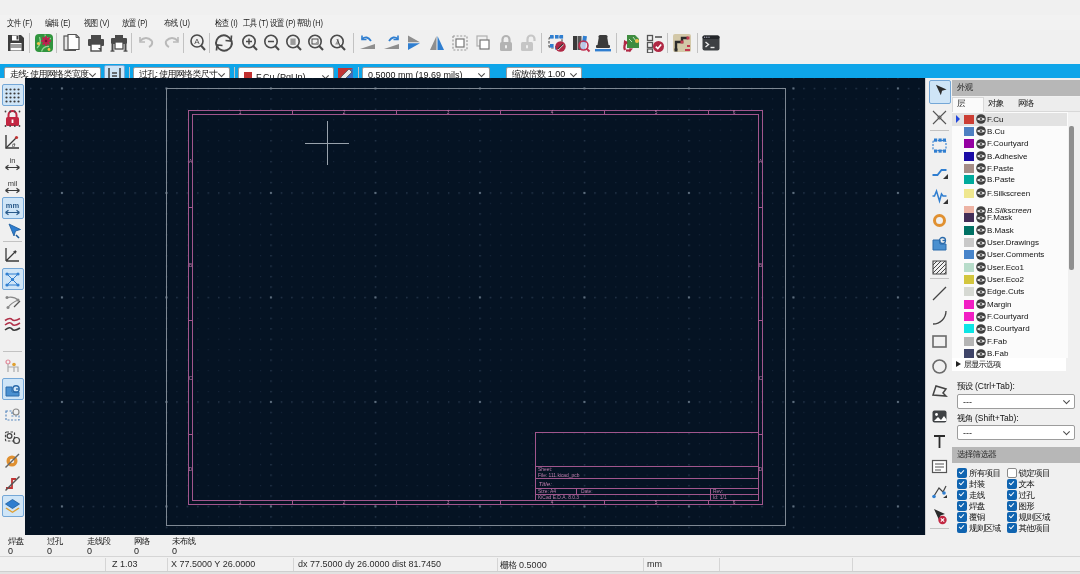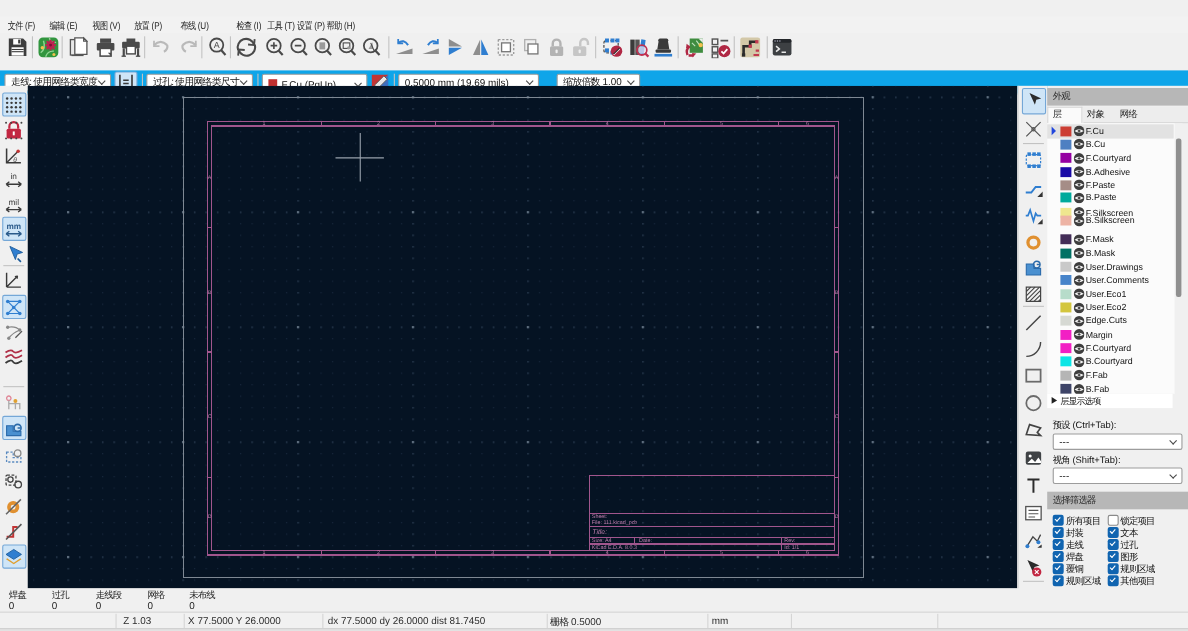--- a/index.html
+++ b/index.html
@@ -685,21 +685,21 @@
           <span class="lsw" style="background:#efe78f"></span>
           <span class="leye">
             <svg width="10" height="10" viewBox="0 0 10 10">
               <circle cx="5" cy="5" r="4.8" fill="#3e3e3e"></circle>
               <path d="M0.8 5 Q5 1.9 9.2 5 Q5 8.1 0.8 5 z" fill="#f4f4f4"></path>
               <path d="M3.4 5 L5 3.7 L6.6 5 L5 6.3 z" fill="#3e3e3e"></path>
             </svg>
           </span>
           <span class="ltx">F.Silkscreen</span>
         </div>
-<div class="lrow" style="top:82px;">
+<div class="lrow" style="top:92px;font-style:italic;">
           <span class="lsw" style="background:#edb3a4"></span>
           <span class="leye">
             <svg width="10" height="10" viewBox="0 0 10 10">
               <circle cx="5" cy="5" r="4.8" fill="#3e3e3e"></circle>
               <path d="M0.8 5 Q5 1.9 9.2 5 Q5 8.1 0.8 5 z" fill="#f4f4f4"></path>
               <path d="M3.4 5 L5 3.7 L6.6 5 L5 6.3 z" fill="#3e3e3e"></path>
             </svg>
           </span>
           <span class="ltx">B.Silkscreen</span>
         </div>

